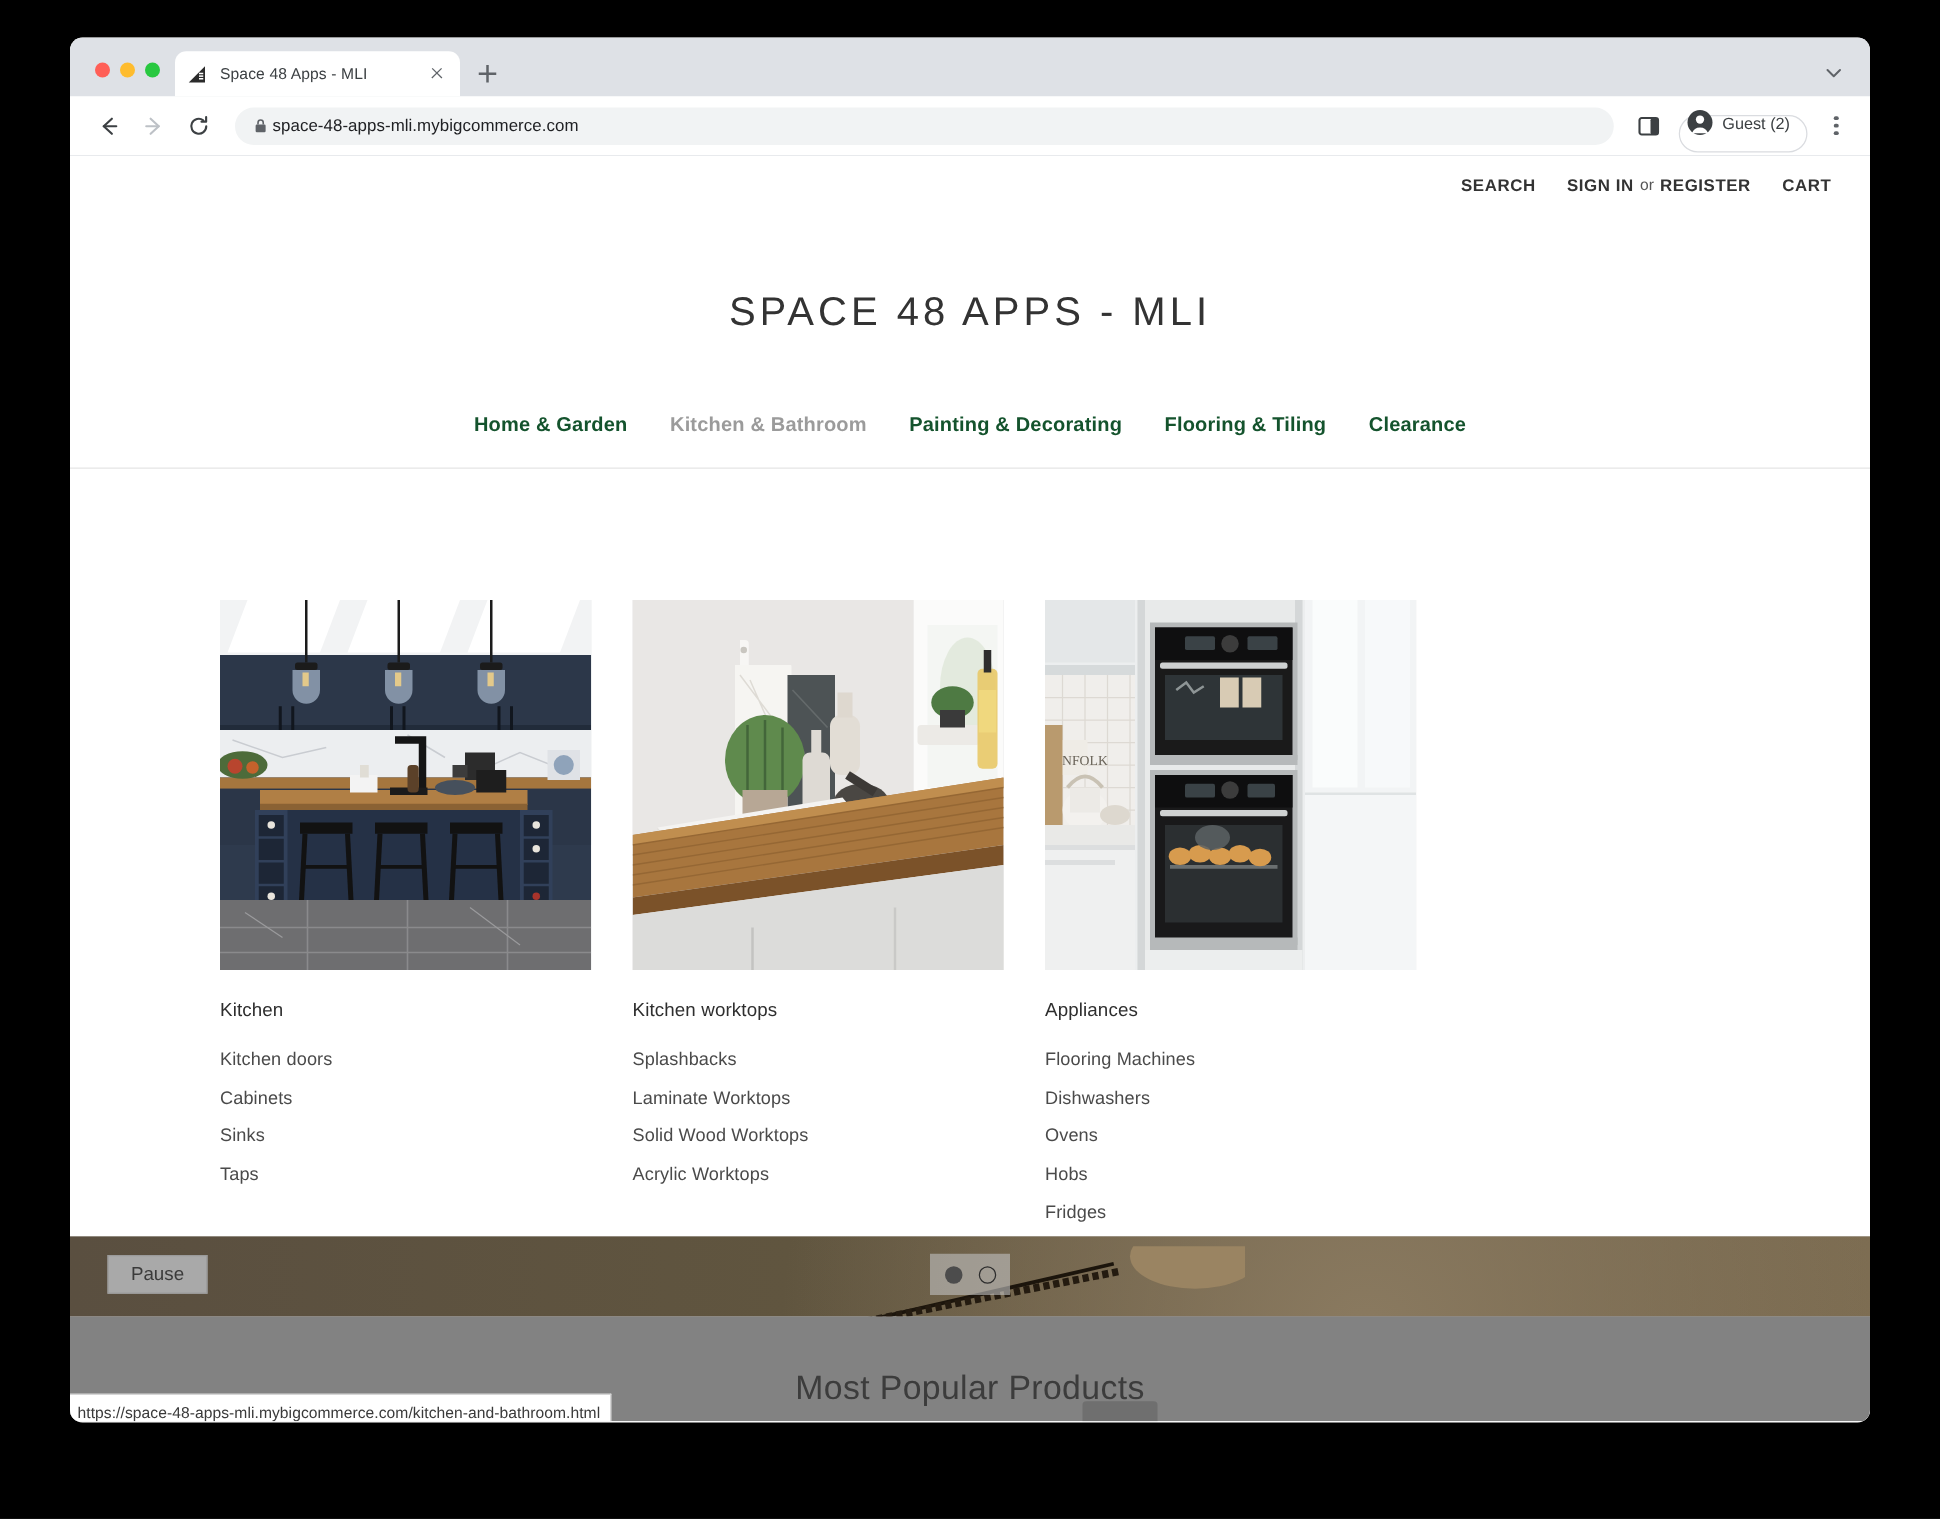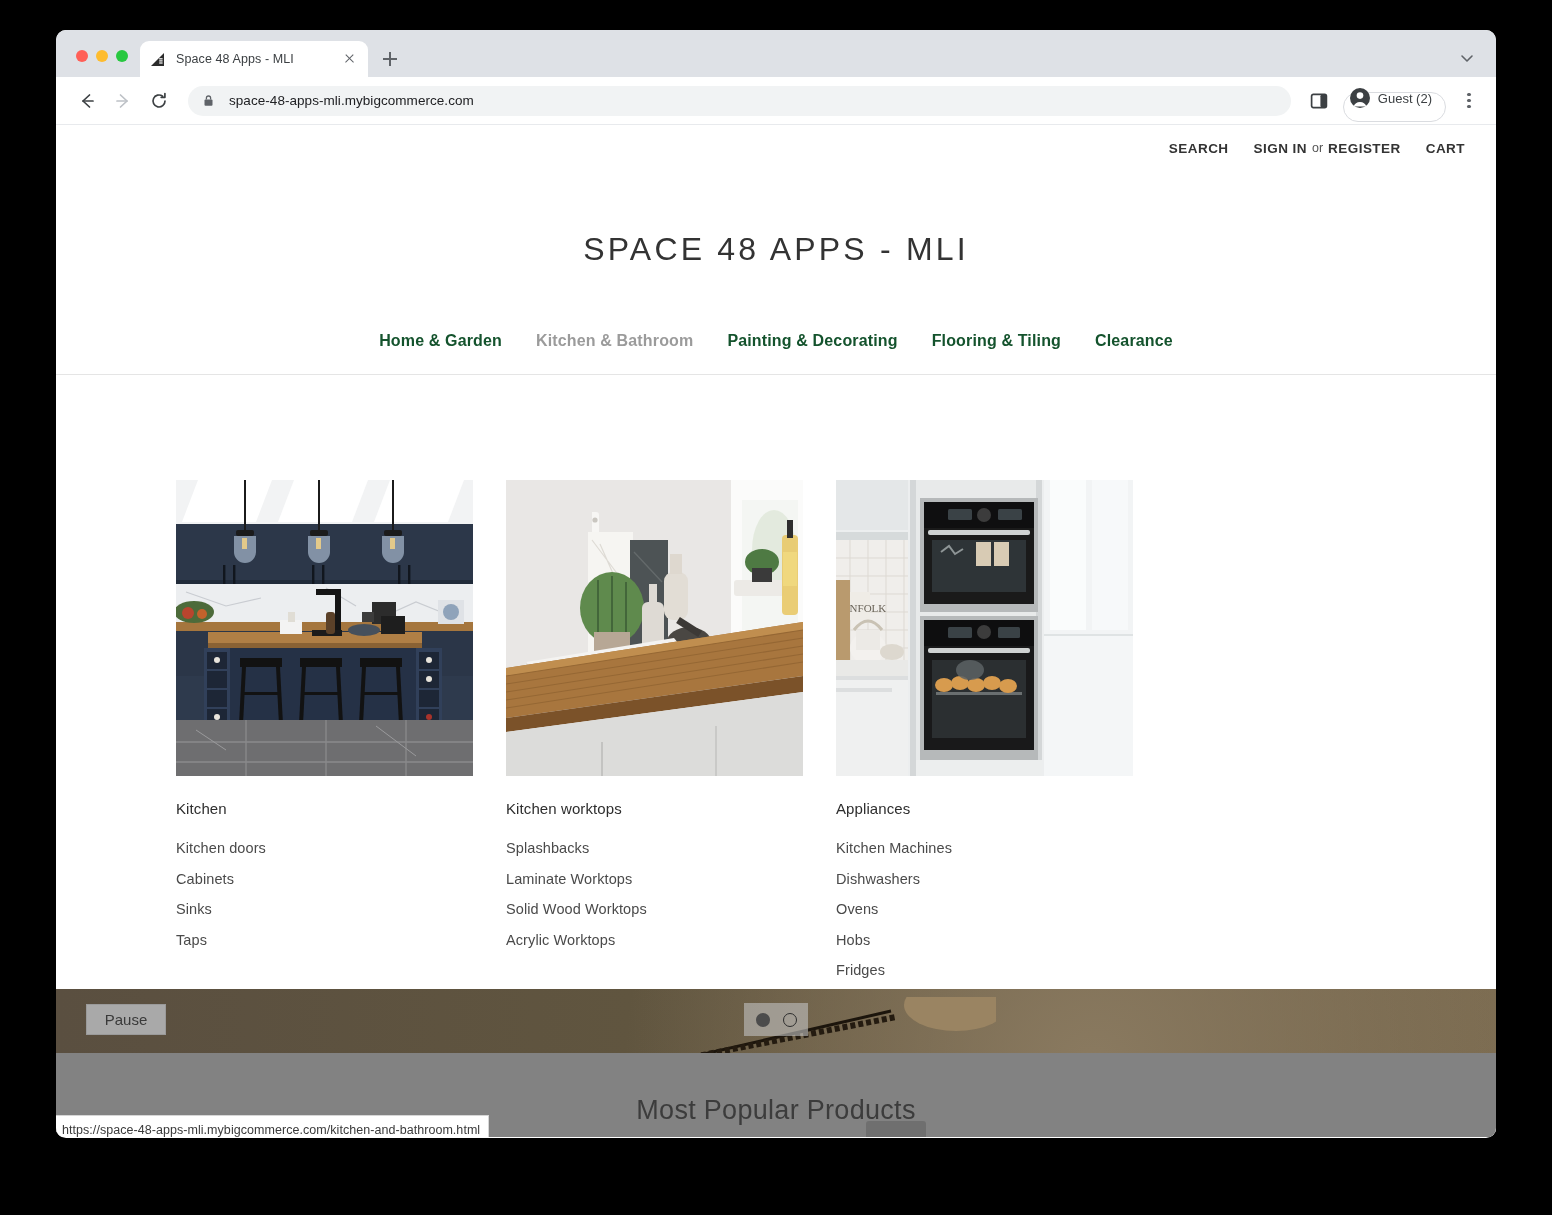--- a/index.html
+++ b/index.html
@@ -116,21 +116,21 @@
     flex: 0 0 30px;
   }
   .omnibox {
     flex: 1;
     height: 30px;
     background: #f1f3f4;
     border-radius: 16px;
     display: flex;
     align-items: center;
     padding: 0 14px;
-    gap: 14px;
+    gap: 3px;
     margin: 0 8px 0 8px;
   }
   .omnibox-url {
     font-size: 13.5px;
     color: #202124;
     letter-spacing: 0.05px;
     white-space: nowrap;
   }
   .tb-icon {
     width: 28px; height: 28px;
@@ -743,21 +743,21 @@
 
               <rect x="208" y="0" width="89" height="296" fill="#f2f4f5"></rect>
               <rect x="214" y="0" width="36" height="150" fill="#fafcfc"></rect>
               <rect x="256" y="0" width="36" height="150" fill="#f7f9fa"></rect>
               <rect x="208" y="154" width="89" height="4" fill="#dfe3e4"></rect>
               <rect x="208" y="156" width="89" height="140" fill="#f4f6f7"></rect>
             </svg>
           </div>
           <div class="mega-heading">Appliances</div>
           <div class="mega-links">
-            <span class="mega-link">Kitchen Machines</span>
+            <span class="mega-link">Flooring Machines</span>
             <span class="mega-link">Dishwashers</span>
             <span class="mega-link">Ovens</span>
             <span class="mega-link">Hobs</span>
             <span class="mega-link">Fridges</span>
           </div>
         </div>
 
       </div>
     </div>
 

